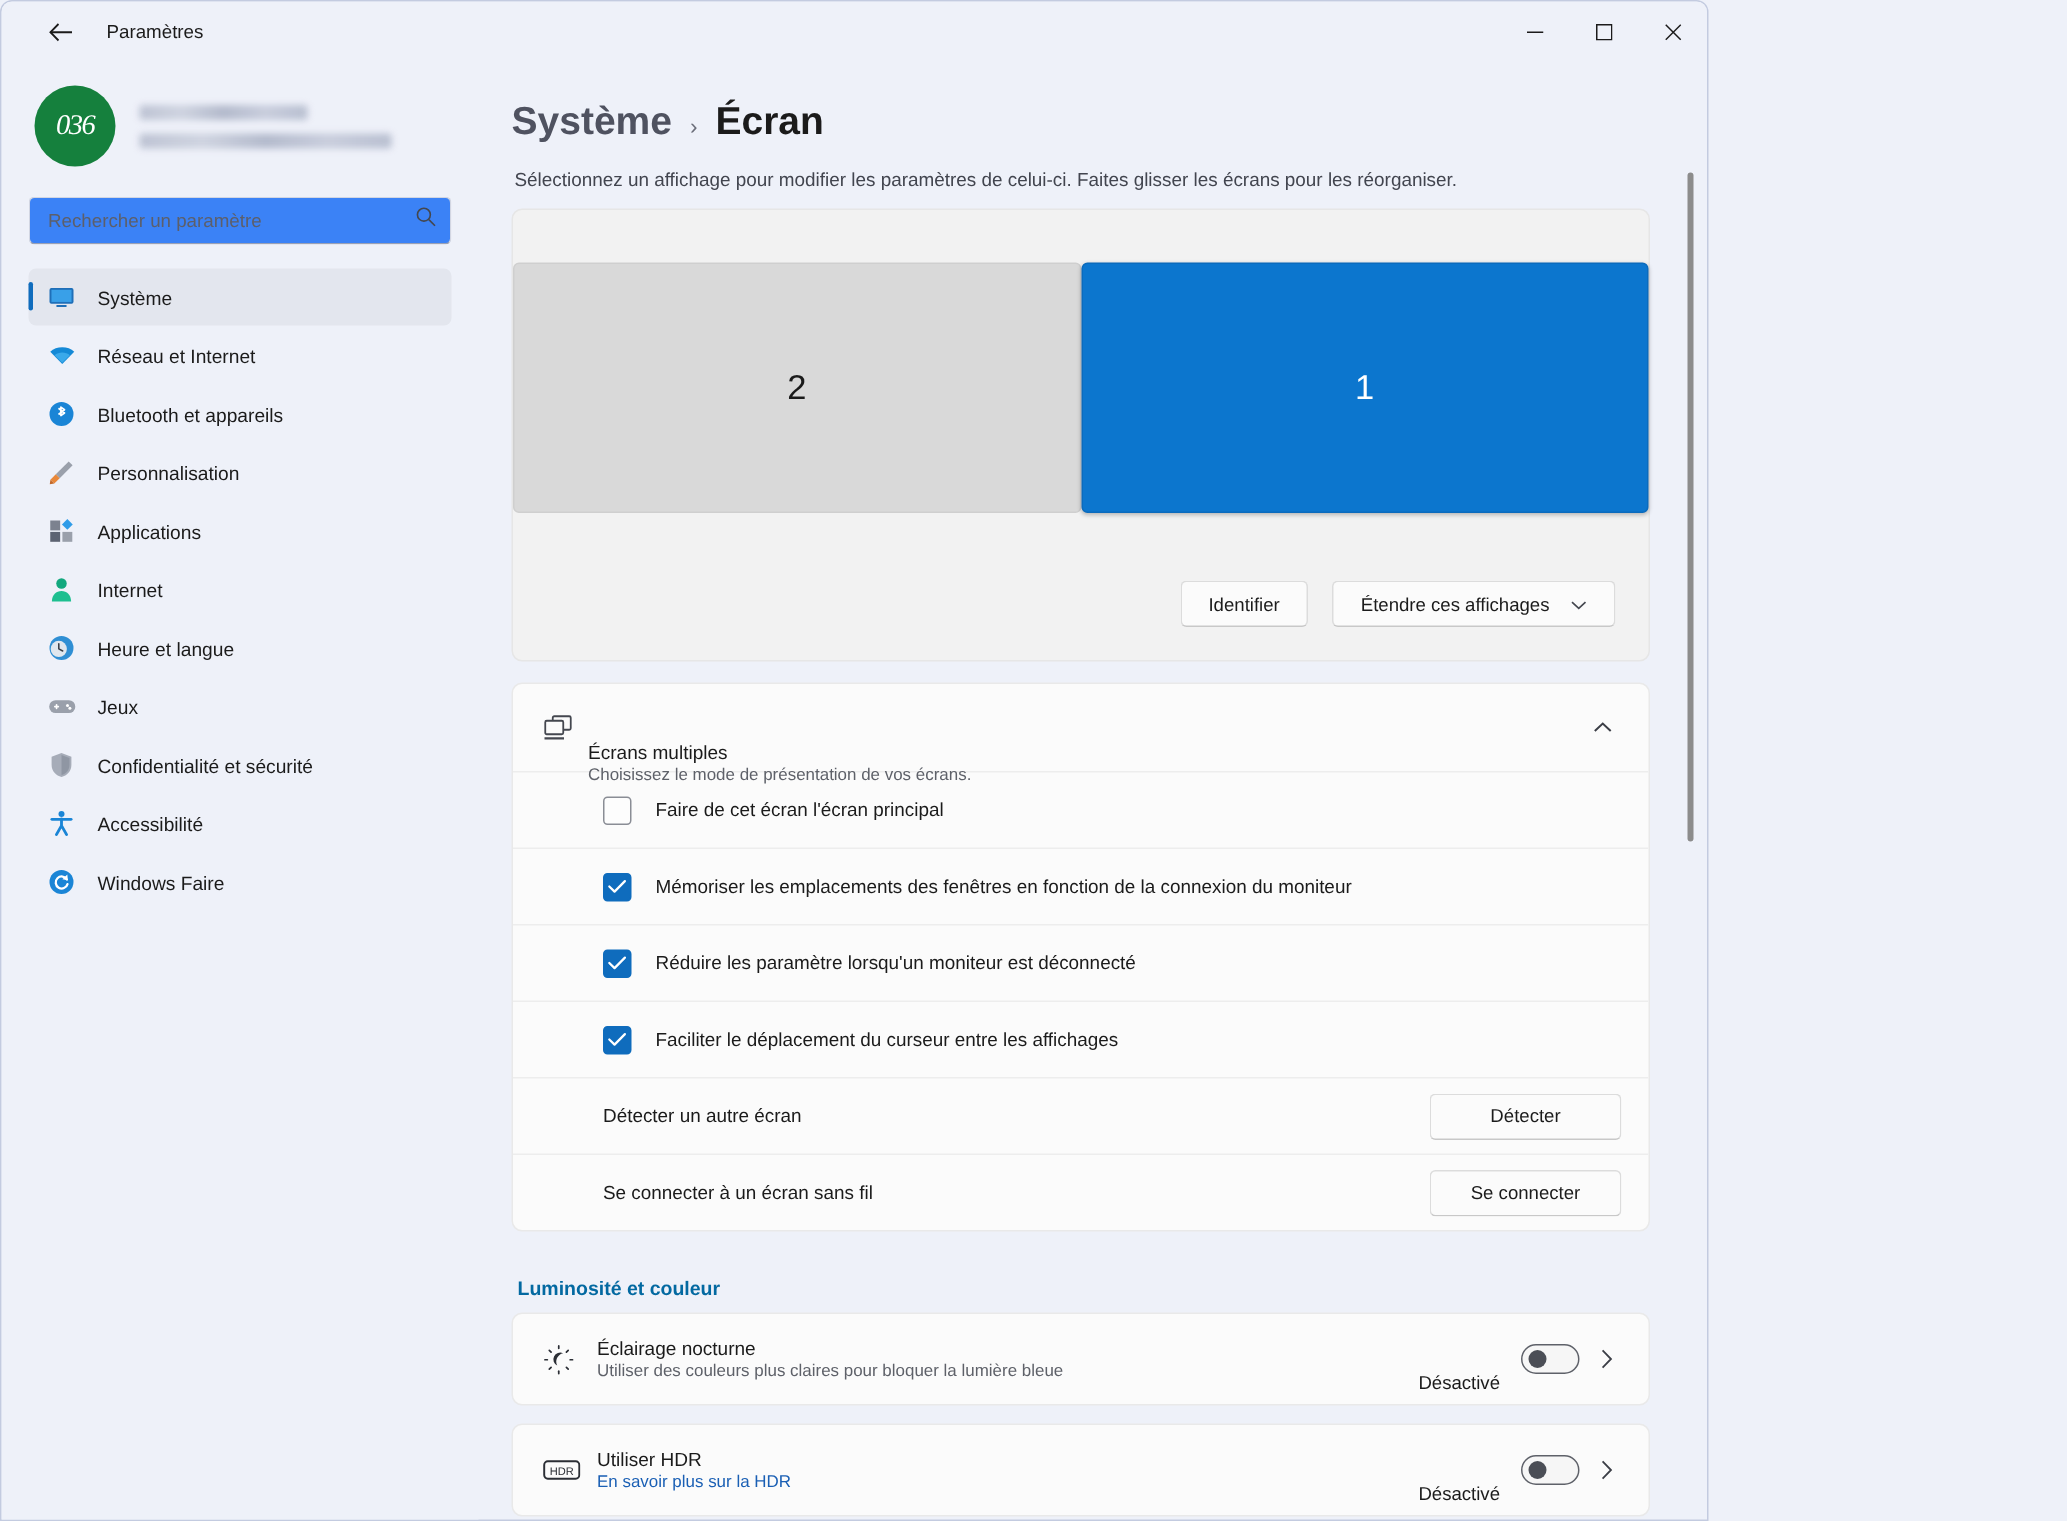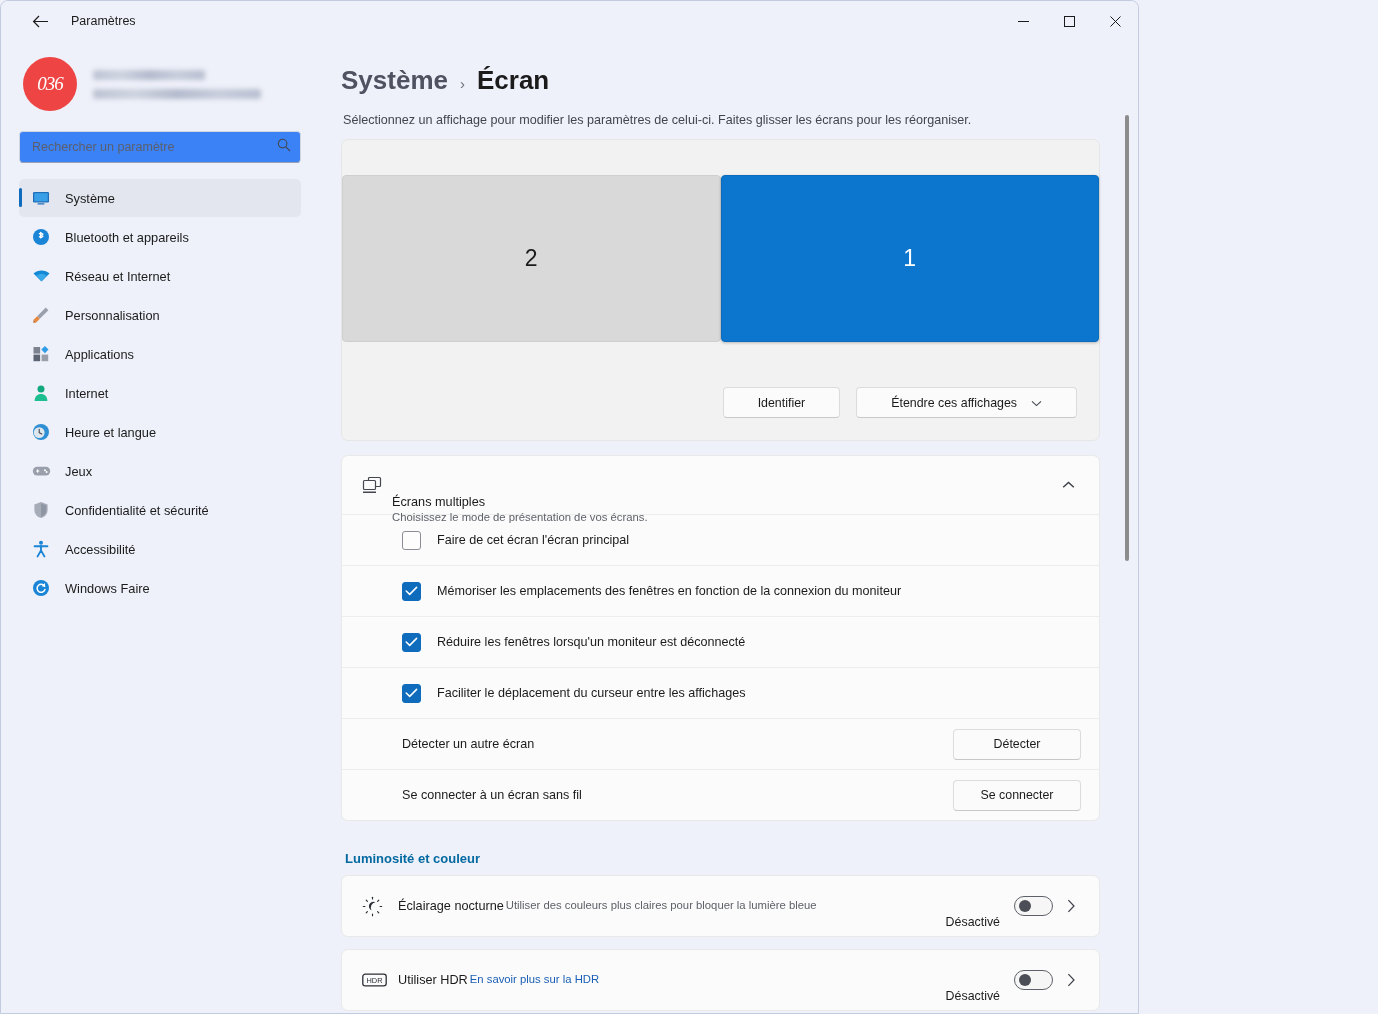--- a/index.html
+++ b/index.html
@@ -59,21 +59,21 @@
     position: relative;
   }
   .account {
     display: flex; align-items: center;
     gap: 16px;
     padding: 16px 0 20px 4px;
   }
   .avatar {
     width: 54px; height: 54px;
     border-radius: 50%;
-    background: #ef4444;
+    background: #15803d;
     flex-shrink: 0;
     display: flex; align-items: center; justify-content: center;
     color: #fff;
     font-size: 19px;
     font-family: "Liberation Serif", serif;
     font-style: italic;
     letter-spacing: -1px;
     position: relative;
   }
   .acct-lines { display: flex; flex-direction: column; gap: 9px; }
@@ -196,21 +196,21 @@
   }
   .btn {
     height: 31px;
     min-width: 70px;
     background: #fbfbfb;
     border: 1px solid #dcdcdc;
     border-bottom-color: #c8c8c8;
     border-radius: 4px;
     font-size: 12.4px;
     color: #1b1b1b;
-    padding: 0 34px;
+    padding: 0 18px;
     cursor: pointer;
     font-family: "Liberation Sans", sans-serif;
     display: flex; align-items: center; justify-content: center;
     gap: 14px;
   }
 
   
   .card {
     background: #fbfbfb;
     border: 1px solid #e9e9e9;
@@ -271,21 +271,21 @@
     background: #fbfbfb;
     border: 1px solid #e9e9e9;
     border-radius: 7px;
     height: 62px;
     display: flex; align-items: center;
     padding: 0 14px 0 20px;
     margin-bottom: 12px;
     cursor: pointer;
   }
   .sc-icon { width: 36px; flex-shrink: 0; display: flex; align-items: center; }
-  .sc-text { flex: 1; display: flex; flex-direction: row; gap: 2px; }
+  .sc-text { flex: 1; display: flex; flex-direction: column; gap: 2px; }
   .sc-title { font-size: 12.7px; color: #1b1b1b; }
   .sc-sub { font-size: 11.3px; color: #5e6169; }
   .sc-link { font-size: 11.3px; color: #1a5fb4; text-decoration: none; }
   .sc-right { display: flex; align-items: center; gap: 14px; }
   .toggle-state { font-size: 12.4px; color: #1b1b1b; margin-top: 32px; }
   .toggle {
     width: 39px; height: 20px;
     border-radius: 11px;
     border: 1.3px solid #5e6169;
     background: #f6f6f6;
@@ -382,36 +382,36 @@
               <rect x="1" y="3" width="16" height="10.5" rx="1.3" fill="#1f6fb8"></rect>
               <rect x="2.3" y="4.2" width="13.4" height="8.1" fill="#39a0e8"></rect>
               <rect x="5.5" y="14.3" width="7" height="1.3" rx=".6" fill="#1f6fb8"></rect>
             </svg>
           </span>
           <span class="nav-label">Système</span>
         </div>
 
         <div class="nav-item">
           <span class="nav-icon">
-            <svg width="18" height="18" viewBox="0 0 18 18">
-              <circle cx="9" cy="9" r="8" fill="#1a85d6"></circle>
-              <path d="M7 5.2 L11 8.3 L8.6 10 L8.6 4.4 L11 6.2 L7 9.3" fill="none" stroke="#fff" stroke-width="1.15" stroke-linejoin="round"></path>
-            </svg>
-          </span>
-          <span class="nav-label">Bluetooth et appareils</span>
-        </div>
-
-        <div class="nav-item">
-          <span class="nav-icon">
             <svg width="19" height="18" viewBox="0 0 19 18">
               <path d="M1.5 6.5 C5.5 2.6 13.5 2.6 17.5 6.5 L9.5 14.6 Z" fill="#1489d6"></path>
               <path d="M4.4 8.8 C7 6.4 12 6.4 14.6 8.8 L9.5 13.9 Z" fill="#3aa9ea"></path>
             </svg>
           </span>
           <span class="nav-label">Réseau et Internet</span>
+        </div>
+
+        <div class="nav-item">
+          <span class="nav-icon">
+            <svg width="18" height="18" viewBox="0 0 18 18">
+              <circle cx="9" cy="9" r="8" fill="#1a85d6"></circle>
+              <path d="M7 5.2 L11 8.3 L8.6 10 L8.6 4.4 L11 6.2 L7 9.3" fill="none" stroke="#fff" stroke-width="1.15" stroke-linejoin="round"></path>
+            </svg>
+          </span>
+          <span class="nav-label">Bluetooth et appareils</span>
         </div>
 
         <div class="nav-item">
           <span class="nav-icon">
             <svg width="18" height="18" viewBox="0 0 18 18">
               <path d="M13.8 1.6 L16.4 4.2 L7.8 12.8 L5.2 10.2 Z" fill="#9aa0ab"></path>
               <path d="M5.2 10.2 L7.8 12.8 L4.2 16.4 L1.6 13.8 Z" fill="#e8883a"></path>
               <path d="M1.6 13.8 L4.2 16.4 L1.2 16.8 Z" fill="#c3692a"></path>
             </svg>
           </span>
@@ -565,21 +565,21 @@
           </span>
           <span class="row-label">Mémoriser les emplacements des fenêtres en fonction de la connexion du moniteur</span>
         </div>
 
         <div class="row cb">
           <span class="checkbox on">
             <svg width="13" height="10" viewBox="0 0 13 10">
               <path d="M1.2 5 L4.7 8.4 L11.6 1.4" fill="none" stroke="#fff" stroke-width="1.5" stroke-linecap="round" stroke-linejoin="round"></path>
             </svg>
           </span>
-          <span class="row-label">Réduire les fenêtres lorsqu'un moniteur est déconnecté</span>
+          <span class="row-label">Réduire les paramètre lorsqu'un moniteur est déconnecté</span>
         </div>
 
         <div class="row cb">
           <span class="checkbox on">
             <svg width="13" height="10" viewBox="0 0 13 10">
               <path d="M1.2 5 L4.7 8.4 L11.6 1.4" fill="none" stroke="#fff" stroke-width="1.5" stroke-linecap="round" stroke-linejoin="round"></path>
             </svg>
           </span>
           <span class="row-label">Faciliter le déplacement du curseur entre les affichages</span>
         </div>

